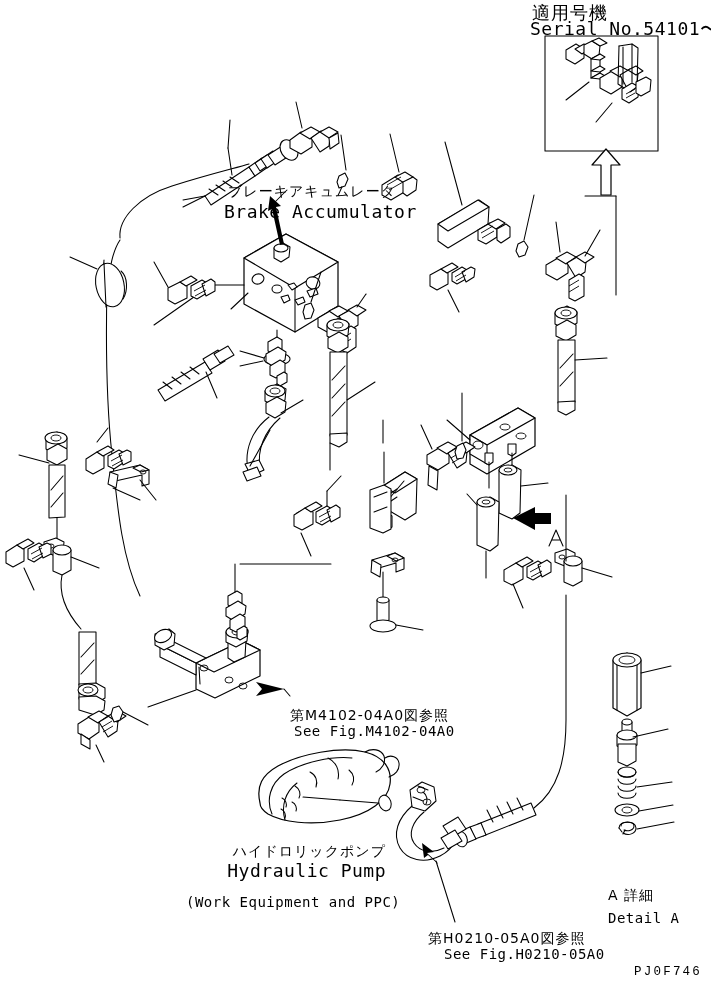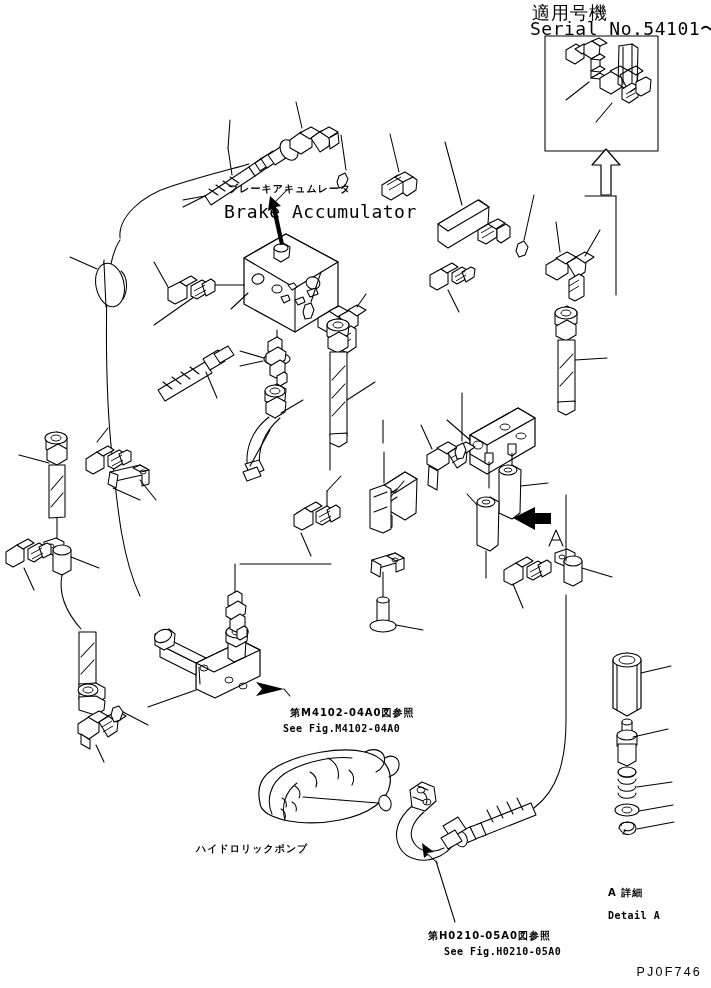--- a/index.html
+++ b/index.html
@@ -6,29 +6,29 @@
   body{
     width:711px;height:988px;position:relative;overflow:hidden;
     font-family:"DejaVu Sans","Liberation Sans",sans-serif;
     color:#000;
   }
   #sheet{position:absolute;inset:0;width:711px;height:988px;}
   .lbl{position:absolute;white-space:pre;line-height:1.18;}
   .jp{font-family:"DejaVu Sans","Liberation Sans",sans-serif;letter-spacing:1px;}
   .en{font-family:"DejaVu Sans Mono","Liberation Mono",monospace;letter-spacing:0.5px;}
   .t13{font-size:18px;}
-  .t12{font-size:10px;font-weight:bold;}
-  .ctr{text-align:left;}
+  .t12{font-size:14px;}
+  .ctr{text-align:right;}
   svg{display:block;}
   .ln{fill:none;stroke:#000;stroke-width:1.05;stroke-linecap:round;stroke-linejoin:round;}
   .thin{fill:none;stroke:#000;stroke-width:0.9;}
   .wh{fill:#fff;stroke:#000;stroke-width:1.05;stroke-linejoin:round;}
   .wh2{fill:#fff;stroke:#000;stroke-width:1.2;stroke-linejoin:round;}
   .blk{fill:#000;stroke:none;}
-  .code{position:absolute;right:9px;bottom:9px;font-family:Liberation Sans, sans-serif;font-size:12.5px;letter-spacing:2.2px;}
+  .code{position:absolute;right:9px;bottom:9px;font-family:Liberation Mono, monospace;font-size:12.5px;letter-spacing:2.2px;}
 </style>
 </head>
 <body>
 
 <div id="sheet">
 
   <svg width="711" height="988" viewBox="0 0 711 988">
 
     <g>
       <rect class="wh" x="545" y="36" width="113" height="115"></rect>
@@ -547,23 +547,25 @@
 
   </svg>
 
   <div class="lbl jp t13" style="left:532px;top:2px;">適用号機</div>
   <div class="lbl en t13" style="left:530px;top:18px;">Serial No.54101〜</div>
 
   <div class="lbl jp t12" style="left:228px;top:183px;">ブレーキアキュムレータ</div>
   <div class="lbl en t13" style="left:224px;top:201px;">Brake Accumulator</div>
 
   <div class="lbl jp t12" style="left:290px;top:707px;">第M4102-04A0図参照</div>
-  <div class="lbl en t12" style="left:283px;top:723px;">See Fig.M4102-04A0</div>
+  <div class="lbl en t12" style="left:294px;top:723px;">See Fig.M4102-04A0</div>
 
   <div class="lbl jp t12 ctr" style="left:196px;top:843px;width:190px;">ハイドロリックポンプ</div>
+  <div class="lbl en t13 ctr" style="left:196px;top:860px;width:190px;">Hydraulic Pump</div>
+  <div class="lbl en t12 ctr" style="left:186px;top:894px;width:210px;">(Work Equipment and PPC)</div>
 
   <div class="lbl jp t12" style="left:428px;top:930px;">第H0210-05A0図参照</div>
   <div class="lbl en t12" style="left:444px;top:946px;">See Fig.H0210-05A0</div>
 
   <div class="lbl jp t12" style="left:608px;top:887px;">A 詳細</div>
   <div class="lbl en t12" style="left:608px;top:910px;">Detail A</div>
 
   <div class="lbl en" style="left:548px;top:513px;font-size:19px;opacity:0;">A</div>
 
   <div class="code">PJ0F746</div>

